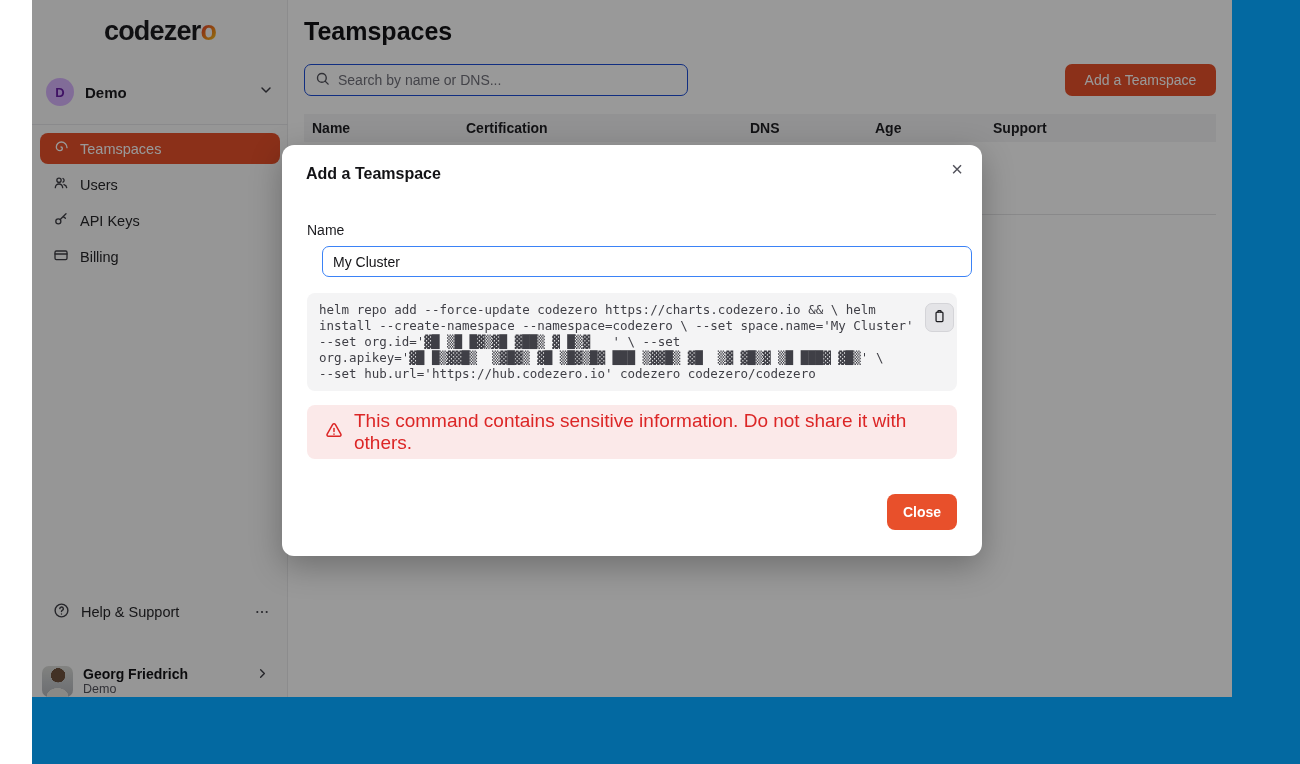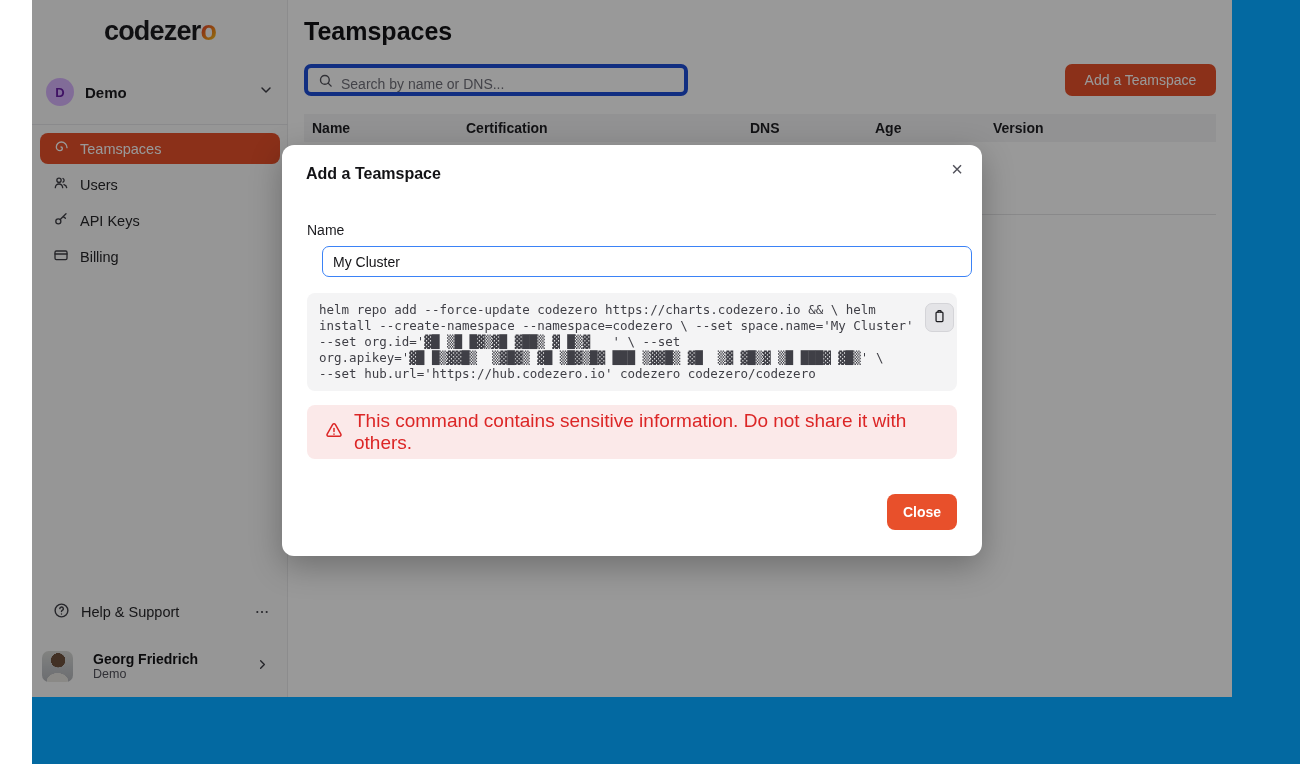--- a/index.html
+++ b/index.html
@@ -21,33 +21,33 @@
   .org-name{font-size:15px;font-weight:600;flex:1;}
   .sidebar-divider{position:absolute;left:0;top:124px;width:256px;border-top:1px solid #e7e7e9;}
   .nav{position:absolute;left:8px;top:133px;width:240px;}
   .nav-item{height:31px;margin-bottom:5px;border-radius:8px;display:flex;align-items:center;gap:11px;padding-left:13px;font-size:14.5px;color:#27272a;cursor:pointer;}
   .nav-item svg{color:#3f3f46;flex:0 0 auto;}
   .nav-item.active{background:var(--brand);color:#fff;}
   .nav-item.active svg{color:#fff;}
   .help-row{position:absolute;left:8px;top:599px;width:240px;height:26px;display:flex;align-items:center;gap:11px;padding-left:13px;font-size:14.5px;color:#27272a;cursor:pointer;}
   .help-row .spacer{flex:1;}
   .more-btn{width:24px;height:24px;display:flex;align-items:center;justify-content:center;margin-right:6px;color:#3f3f46;cursor:pointer;}
-  .user-row{position:absolute;left:10px;top:645px;width:238px;height:42px;display:flex;align-items:center;gap:20px;cursor:pointer;}
+  .user-row{position:absolute;left:10px;top:666px;width:238px;height:42px;display:flex;gap:10px;cursor:pointer;}
   .user-photo{width:31px;height:31px;border-radius:7px;flex:0 0 auto;background-color:#b9bdc4;background-image:
     radial-gradient(circle at 52% 30%,#6e523f 0 26%,rgba(0,0,0,0) 27%),
     radial-gradient(ellipse 58% 42% at 50% 96%,#e7e5df 0 58%,rgba(0,0,0,0) 59%),
     linear-gradient(180deg,#d9dad6 0%,#c2c5c8 55%,#b4b6ba 100%);}
   .user-texts{flex:1;line-height:1.15;}
   .user-name{font-size:14px;font-weight:600;color:#131316;}
   .user-org{font-size:12.5px;color:#52525b;}
   .user-row svg{margin-right:10px;color:#3f3f46;}
 
   
   .page-title{position:absolute;left:272px;top:17px;font-size:25px;font-weight:700;color:#131316;}
-  .search{position:absolute;left:272px;top:64px;width:384px;height:32px;background:#fff;border:4px solid #1d4ed8;border-radius:7px;display:flex;align-items:flex-end;gap:8px;padding:0 10px;}
+  .search{position:absolute;left:272px;top:64px;width:384px;height:32px;background:#fff;border:1px solid #1d4ed8;border-radius:7px;display:flex;align-items:center;gap:8px;padding:0 10px;}
   .search svg{color:#52525b;flex:0 0 auto;}
   .search input{border:none;outline:none;background:transparent;font-family:"Liberation Sans",sans-serif;font-size:14px;color:#131316;width:100%;}
   .search input::placeholder{color:#71717a;}
   .add-btn{position:absolute;left:1033px;top:64px;width:151px;height:32px;background:var(--brand);border:none;border-radius:7px;color:#fff;font-family:"Liberation Sans",sans-serif;font-size:14px;font-weight:500;display:flex;align-items:center;justify-content:center;cursor:pointer;}
   .thead{position:absolute;left:272px;top:114px;width:912px;height:28px;background:#f4f4f5;}
   .thead span{position:absolute;top:50%;transform:translateY(-50%);font-size:14px;font-weight:700;color:#1f1f23;}
   .col-0{left:8px;} .col-1{left:162px;} .col-2{left:446px;} .col-3{left:571px;} .col-4{left:689px;}
   .empty-row{position:absolute;left:272px;top:142px;width:912px;height:73px;border-bottom:1px solid #e4e4e7;}
 
   
@@ -158,21 +158,21 @@
       <input type="text" placeholder="Search by name or DNS..." style="">
     </div>
 
     <button class="add-btn">Add a Teamspace</button>
 
     <div class="thead">
       <span class="col-0">Name</span>
       <span class="col-1">Certification</span>
       <span class="col-2">DNS</span>
       <span class="col-3">Age</span>
-      <span class="col-4">Version</span>
+      <span class="col-4">Support</span>
     </div>
     <div class="empty-row"></div>
 
     <div class="overlay"></div>
 
     <div class="modal">
       <div class="m-title">Add a Teamspace</div>
       <button class="m-close">×</button>
 
       <div class="m-label">Name</div>

